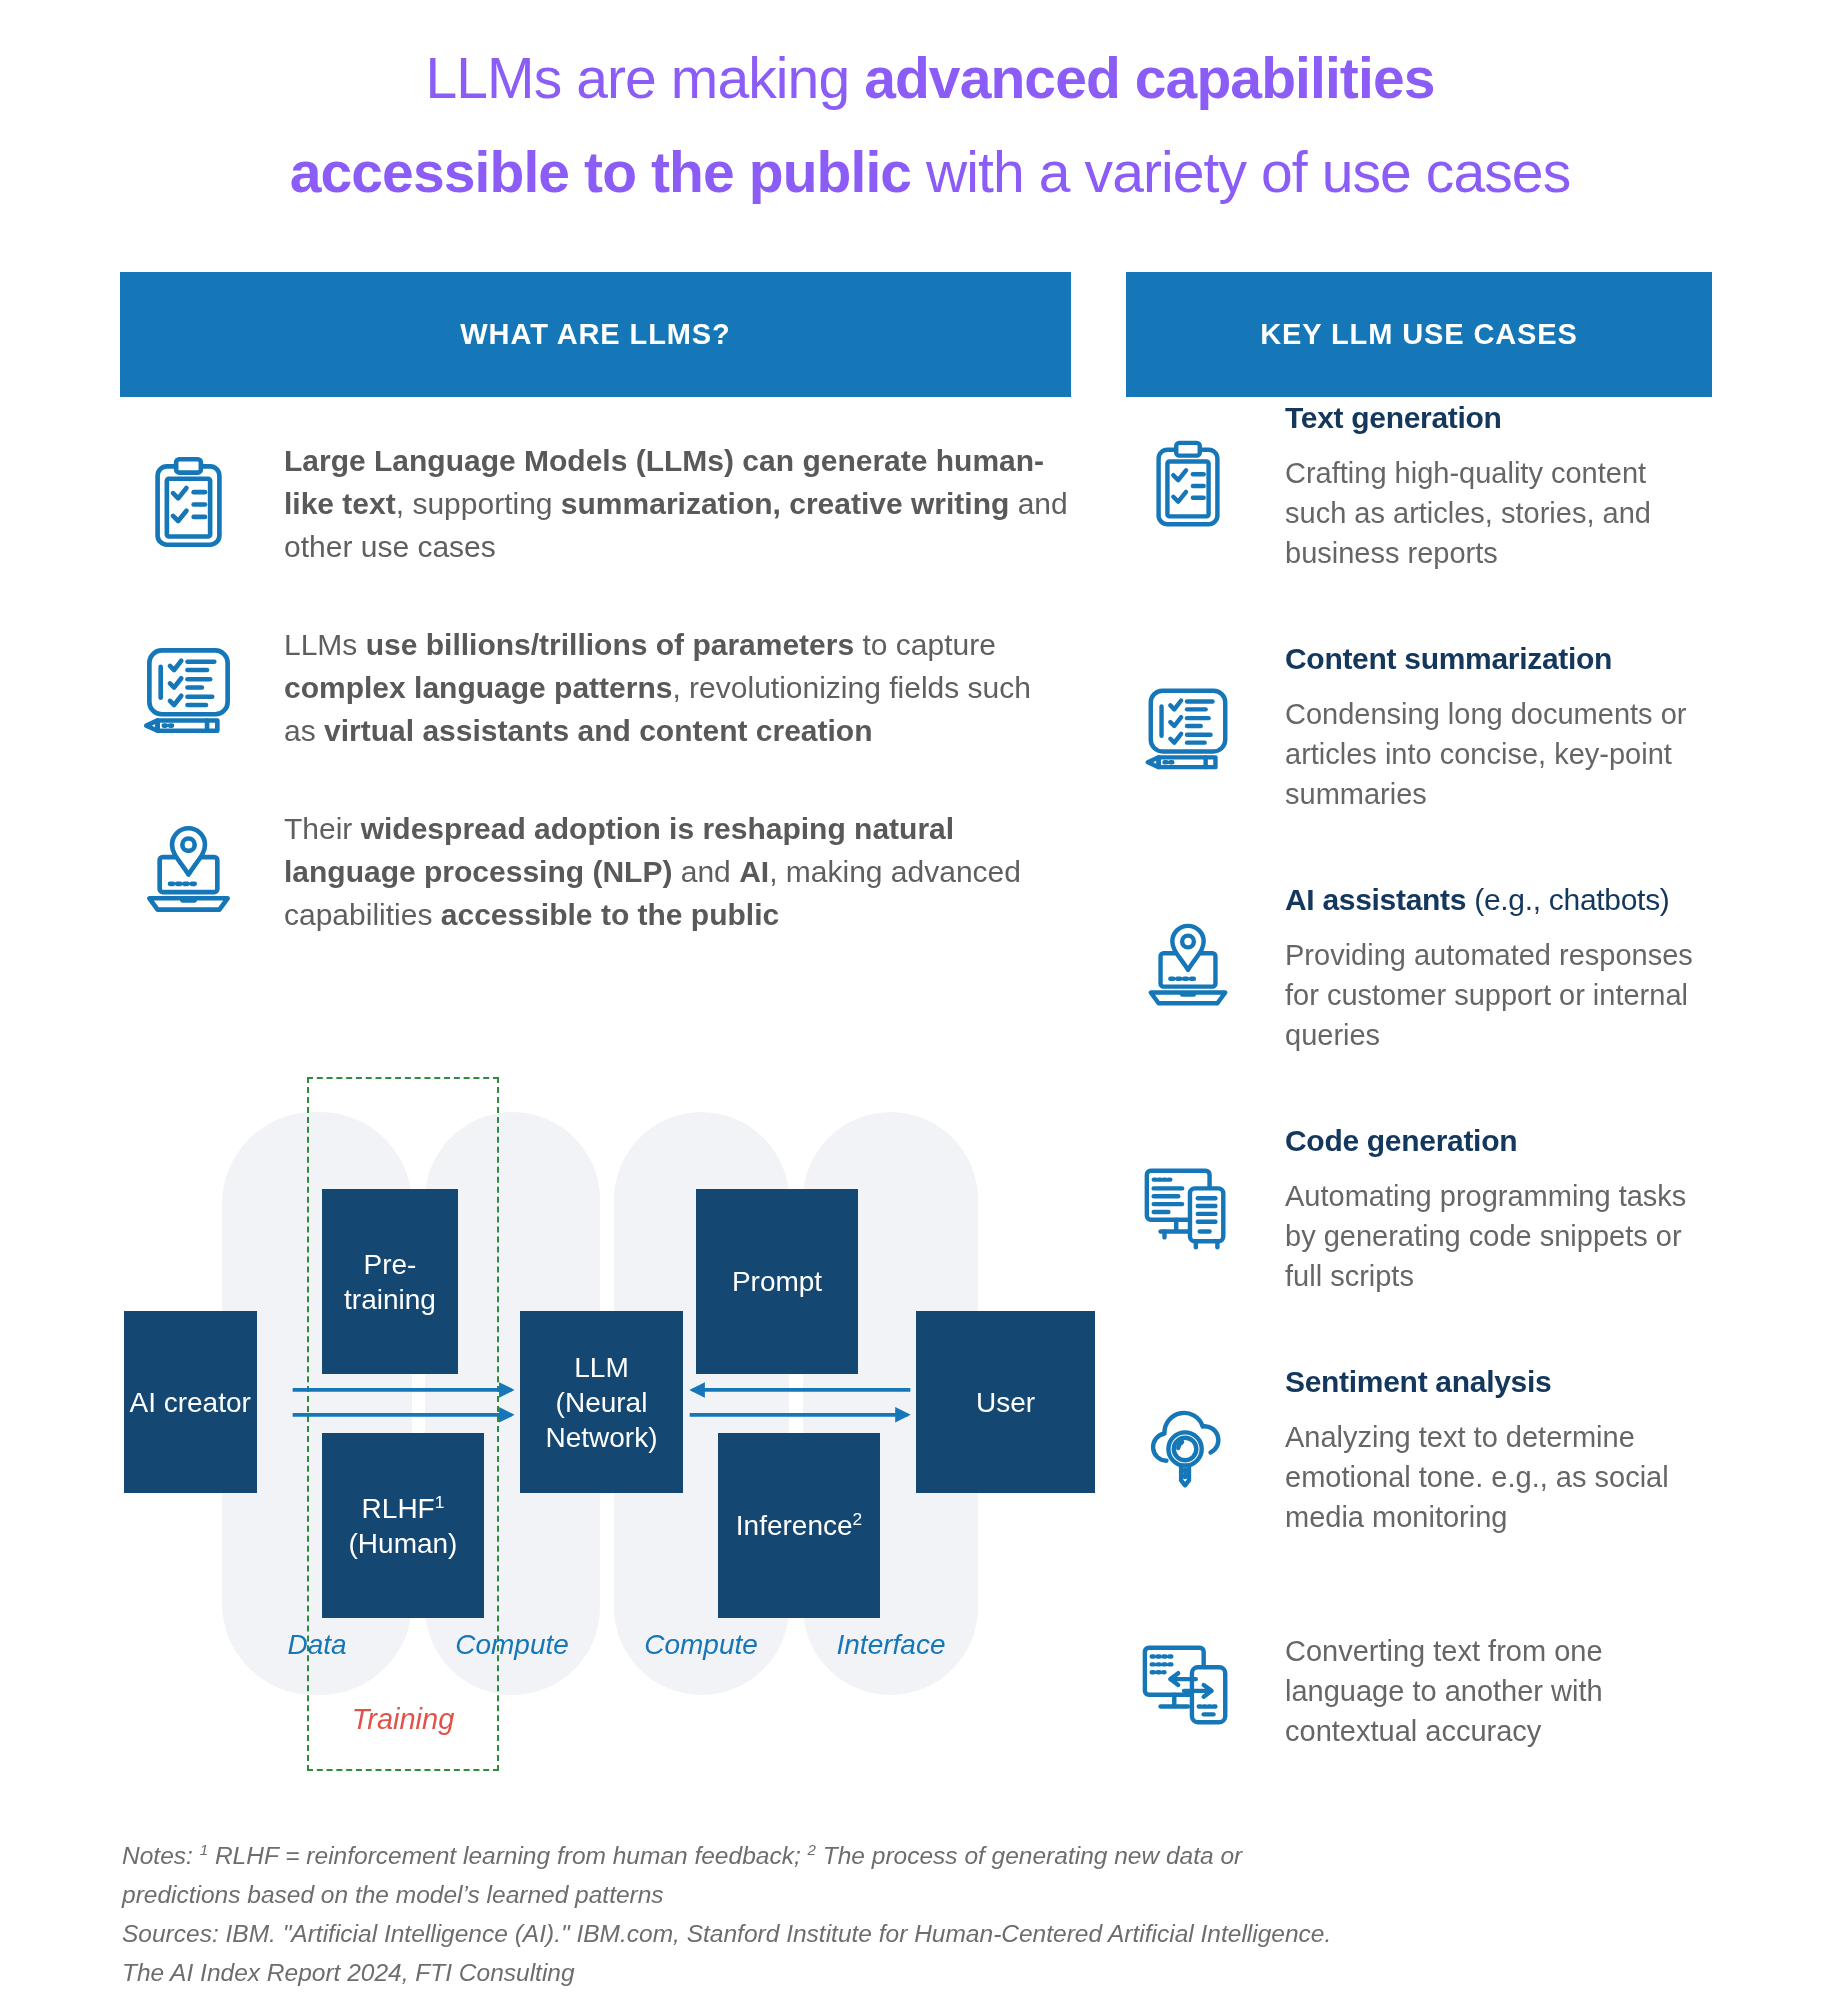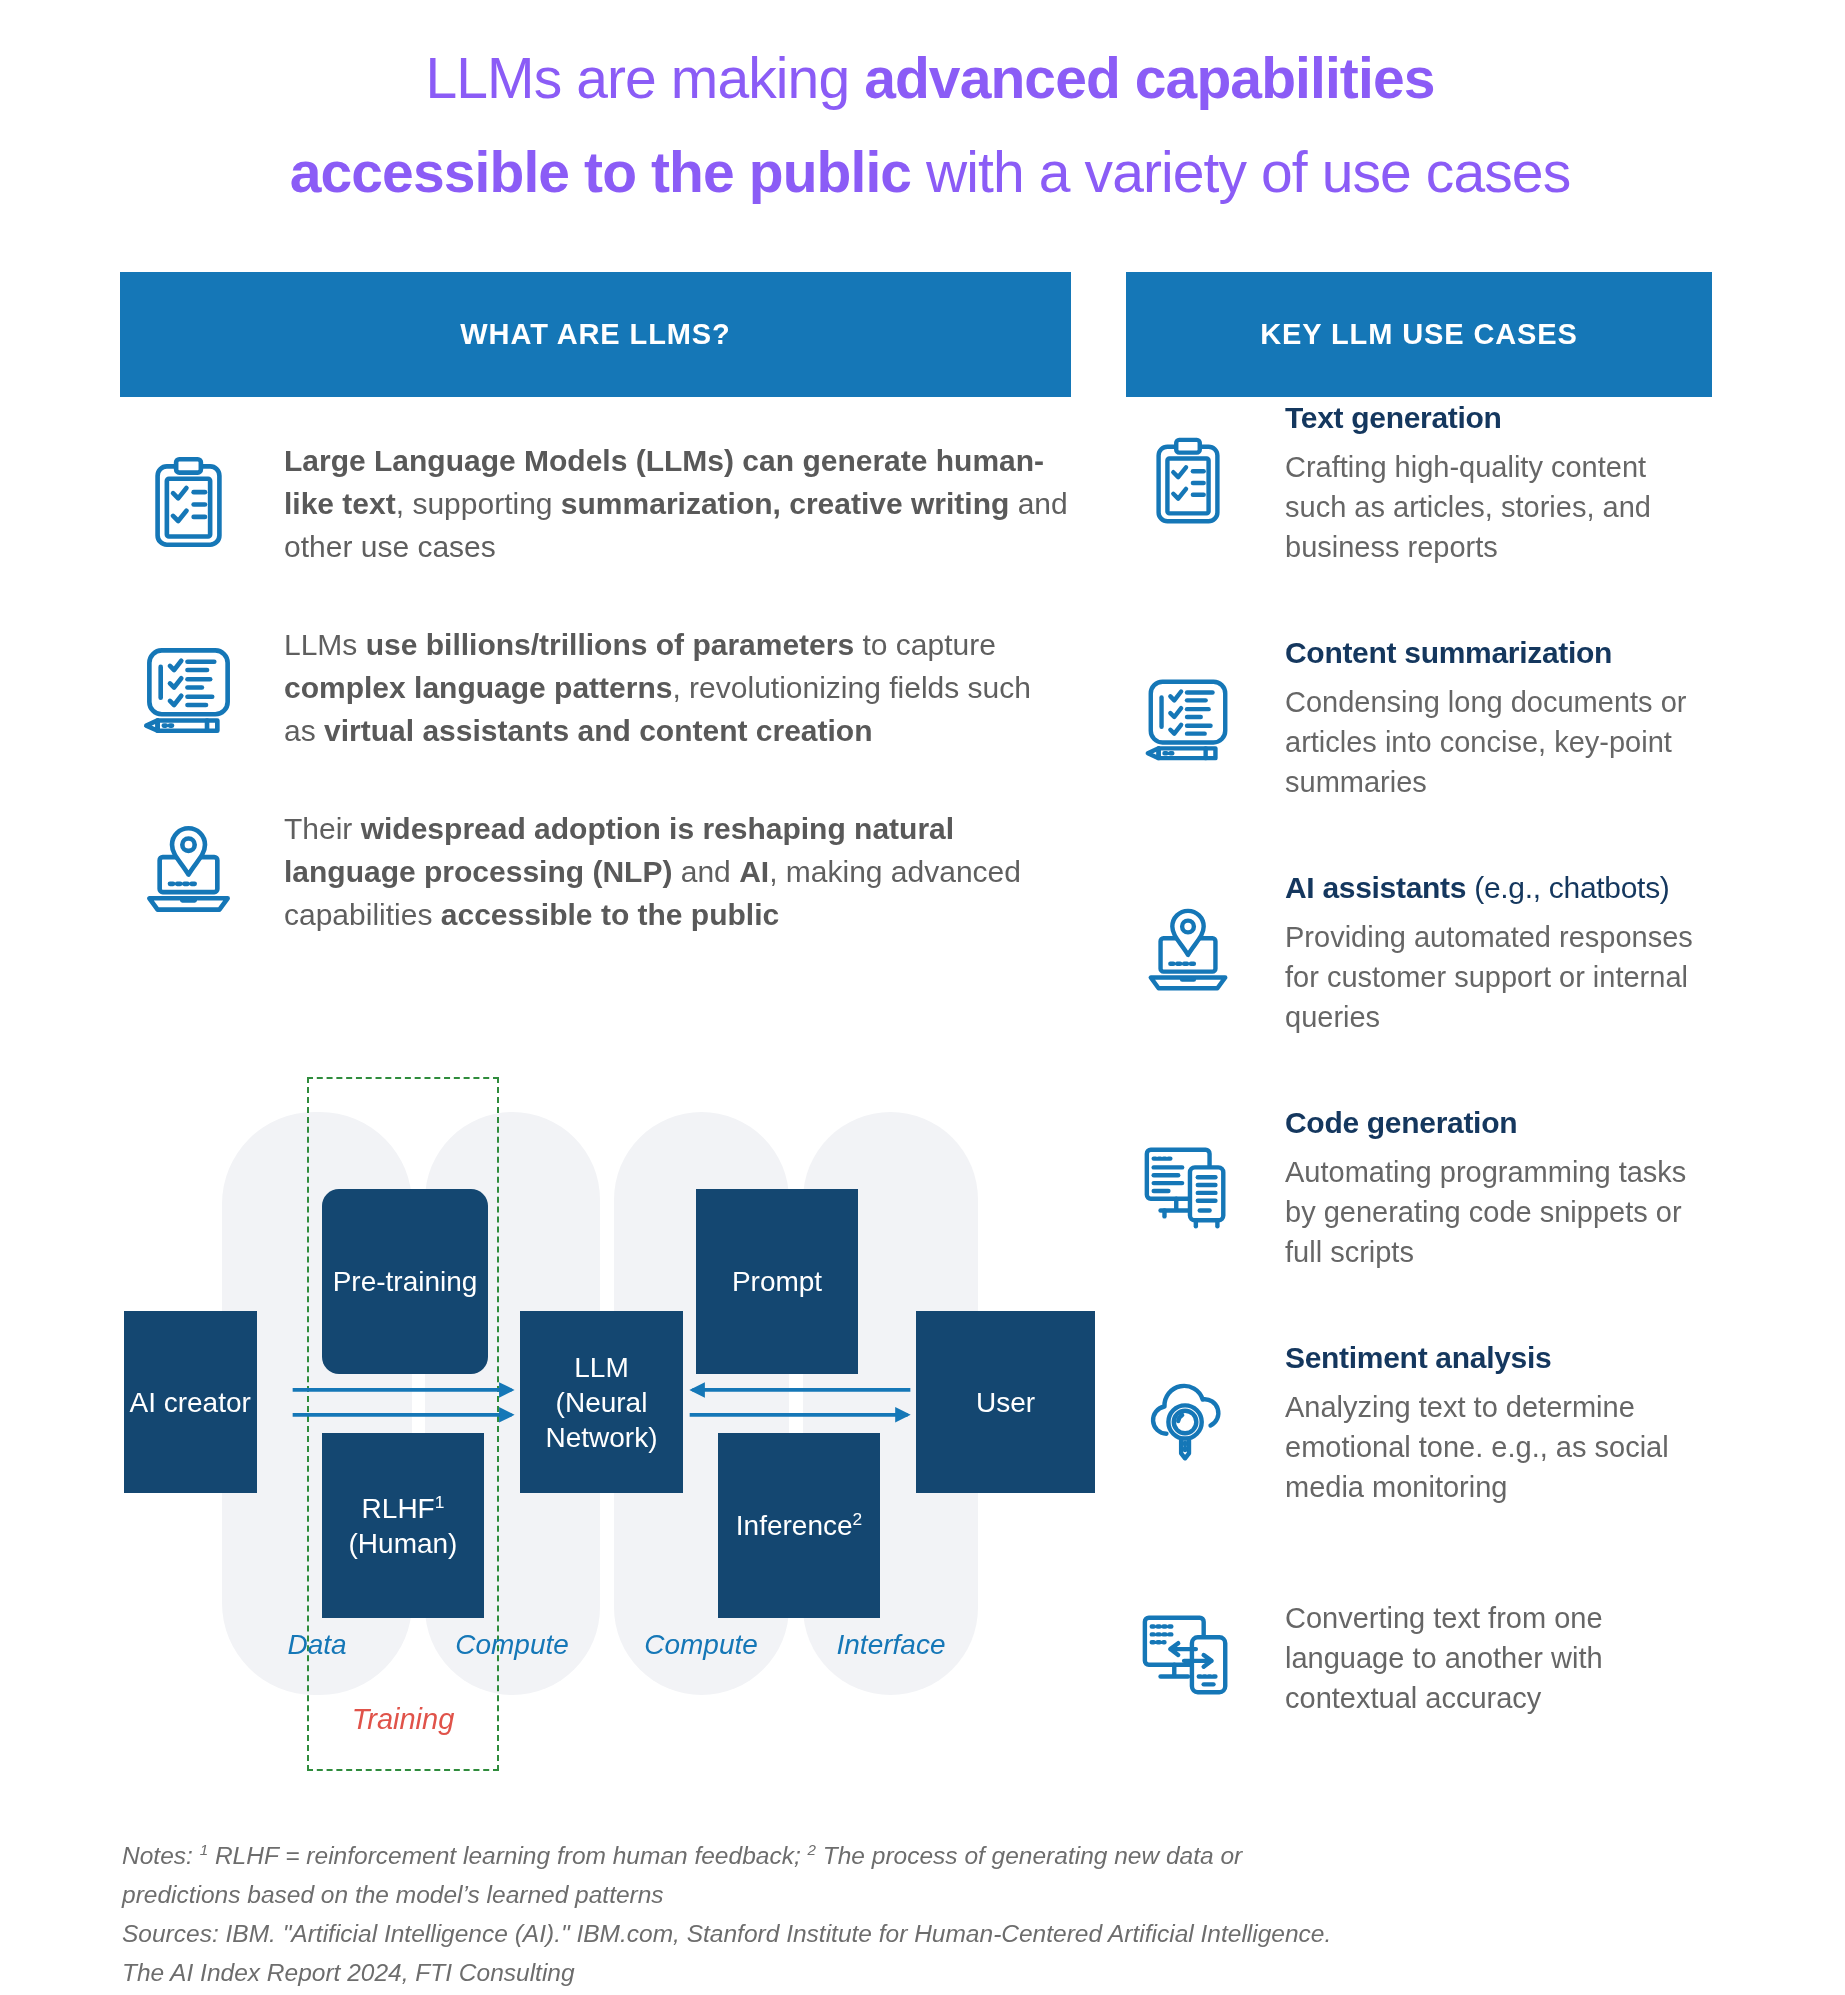--- a/index.html
+++ b/index.html
@@ -33,36 +33,36 @@
 
   
   .use-cases{}
   .use-case{display:flex;margin-bottom:65px;align-items:center;min-height:162px;}
   .use-case .icon-cell{width:159px;flex:0 0 159px;display:flex;justify-content:flex-start;
                        padding-left:13px;box-sizing:border-box;}
   .uc-text{width:427px;}
   .uc-title{font-size:30px;font-weight:700;color:#14375e;line-height:41px;white-space:nowrap;
             letter-spacing:-0.3px;}
   .uc-title .suffix{font-weight:400;}
-  .uc-body{font-size:29px;line-height:40px;color:#666666;margin-top:9px;}
+  .uc-body{font-size:29px;line-height:40px;color:#666666;margin-top:15px;}
 
   
   .diagram{position:absolute;left:120px;top:1075px;width:951px;height:748px;}
   .pill{position:absolute;top:37px;height:583px;background:#f2f3f6;border-radius:92px;}
   .pill.p1{left:102px;width:190px;}
   .pill.p2{left:305px;width:175px;}
   .pill.p3{left:494px;width:175px;}
   .pill.p4{left:683px;width:175px;}
   .training-box{position:absolute;left:187px;top:1.8px;width:192px;height:694px;
                 border:2.8px dashed #2f8c3c;box-sizing:border-box;}
   .dbox{position:absolute;background:#144771;color:#ffffff;display:flex;align-items:center;
         justify-content:center;text-align:center;font-size:28px;line-height:35px;padding:5.5px;
         box-sizing:border-box;}
   .b-ai{left:3.7px;top:236px;width:133px;height:182px;}
-  .b-pre{left:202px;top:114px;width:166px;height:185px;border-radius:17px;}
+  .b-pre{left:202px;top:114px;width:136px;height:185px;}
   .b-rlhf{left:202px;top:358px;width:162px;height:185px;}
   .b-llm{left:400px;top:236px;width:163px;height:182px;}
   .b-prompt{left:576px;top:114px;width:162px;height:185px;}
   .b-inf{left:598px;top:358px;width:162px;height:185px;}
   .b-user{left:796px;top:236px;width:179px;height:182px;}
   .dbox sup{font-size:0.62em;line-height:0;}
   .arrows{position:absolute;left:0;top:0;width:951px;height:748px;pointer-events:none;}
   .lane-label{position:absolute;top:554px;width:166px;text-align:center;font-size:28px;
               font-style:italic;color:#1577b7;}
   .lane-label.l1{left:114px;} .lane-label.l2{left:309px;}

